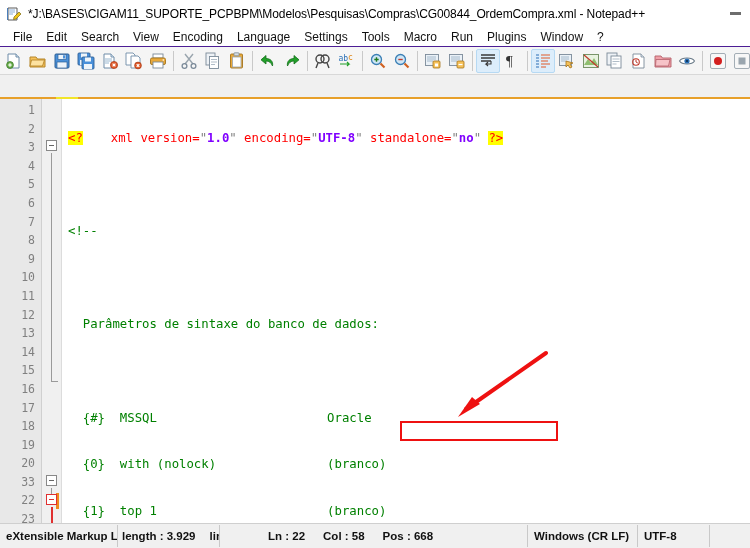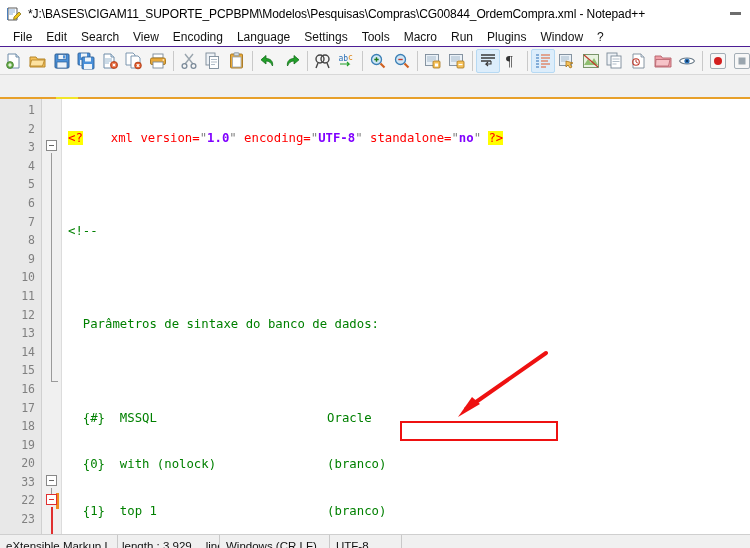--- a/index.html
+++ b/index.html
@@ -244,28 +244,29 @@
     border: 2px solid #ee1111;
     pointer-events: none;
   }
   .arrow-svg {
     position: absolute;
     pointer-events: none;
   }
 
   
   .statusbar {
-    height: 14px;
+    height: 25px;
     background: #f0f0f0;
     border-top: 1px solid #cfcfcf;
     display: flex;
-    align-items: flex-start;
+    align-items: center;
     font-size: 11.5px;
     color: #111;
     flex: 0 0 auto;
+    font-weight: bold;
   }
   .sb-cell {
     height: 22px;
     display: flex;
     align-items: center;
     padding: 0 6px;
     border-right: 1px solid #c9c9c9;
     white-space: nowrap;
     overflow: hidden;
   }
@@ -648,18 +649,23 @@
     </svg>
 
   </div>
 
   <div class="statusbar">
     <div class="sb-cell sb-type">eXtensible Markup L</div>
     <div class="sb-cell sb-len">
       <span>length : 3.929</span>
       <span>lines : 101</span>
     </div>
+    <div class="sb-cell sb-pos">
+      <span>Ln : 22</span>
+      <span>Col : 58</span>
+      <span>Pos : 668</span>
+    </div>
     <div class="sb-cell sb-eol">Windows (CR LF)</div>
     <div class="sb-cell sb-enc">UTF-8</div>
     <div class="sb-cell sb-ins"></div>
   </div>
 
 </div>
 
 </body></html>

